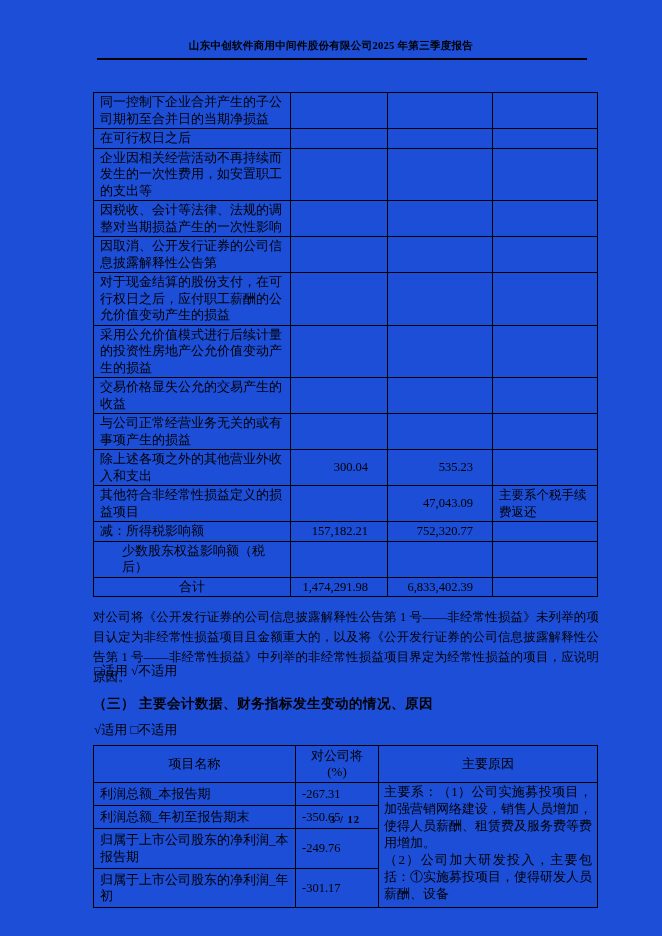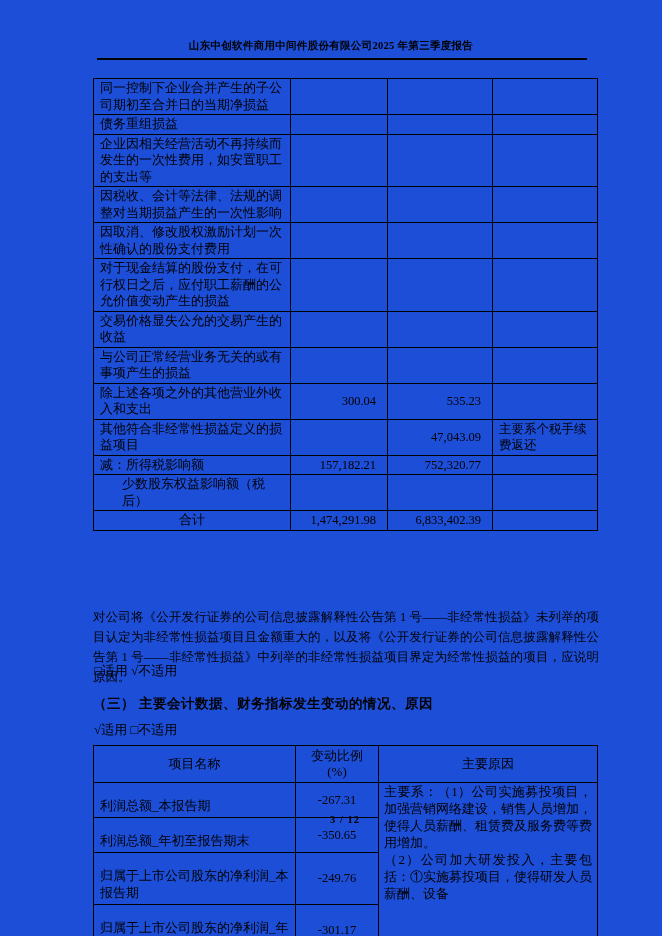--- a/index.html
+++ b/index.html
@@ -10,45 +10,45 @@
     overflow:hidden;
   }
   .doc-title {
     position:absolute; top:39px; left:0; width:662px; text-align:center;
     font-weight:bold; font-size:10.5px; letter-spacing:0.3px;
   }
   .doc-rule { position:absolute; top:58px; left:97px; width:490px; border-top:2px solid #000; }
 
   table { border-collapse:collapse; table-layout:fixed; }
 
-  .t1 { position:absolute; left:93px; top:78px; width:504px;border-radius:13px; }
+  .t1 { position:absolute; left:93px; top:92px; width:504px;border-radius:13px; }
   .t1 td { border:1px solid #000; font-size:13px; line-height:16.5px; padding:1px 6px; vertical-align:middle; }
   .t1 td.lbl { text-align:left; }
-  .t1 td.num { text-align:right; padding-right:11px; font-size:12.5px; }
+  .t1 td.num { text-align:right; padding-right:19px; font-size:12.5px; }
   .t1 td.rem { text-align:left; font-size:12.5px; }
   .t1 tr.indent td.lbl { padding-left:28px; }
   .t1 tr.total td.lbl { text-align:center; }
 
   .explain {
     position:absolute; left:93px; top:607px; width:506px;
     font-size:12.5px; line-height:20px; text-align:justify;
   }
   .apply { position:absolute; left:94px; font-size:13px; }
   .apply1 { top:662px; }
   .sec-heading {
     position:absolute; left:93px; top:695px;
     font-size:13.5px; font-weight:bold; letter-spacing:0.5px;
   }
   .apply2 { top:721px; }
 
   .t2 { position:absolute; left:93px; top:745px; width:504px; }
   .t2 th, .t2 td { border:1px solid #000; font-size:13px; line-height:16.5px; padding:1.5px 6px; }
   .t2 th { text-align:center; font-weight:normal; }
-  .t2 td.item { text-align:left; padding-top:15px; padding-bottom:2.5px;margin-top:44px; }
-  .t2 td.ratio { text-align:center; padding-right:6px; font-size:12.5px; }
+  .t2 td.item { text-align:left; padding-top:3px; padding-bottom:2.5px;margin-top:44px; }
+  .t2 td.ratio { text-align:left; padding-right:6px; font-size:12.5px; }
   .t2 td.reason { vertical-align:top; font-size:13px; line-height:17px; padding:0 5px; text-align:justify; }
   .t2 td.reason p { margin:0; }
 
   .pgnum {
     position:absolute; left:93px; top:814px; width:504px; text-align:center;
     font-size:10.5px; font-weight:bold; letter-spacing:1px;
   }
 </style>
 </head>
 <body>
@@ -66,45 +66,51 @@
         <col style="width:105px">
     </colgroup>
     <tbody>
       <tr>
         <td class="lbl">同一控制下企业合并产生的子公司期初至合并日的当期净损益</td>
         <td class="num"></td>
         <td class="num"></td>
         <td class="rem"></td>
       </tr>
       <tr>
-        <td class="lbl">债务重组损益</td>
+        <td class="lbl">在可行权日之后</td>
         <td class="num"></td>
         <td class="num"></td>
         <td class="rem"></td>
       </tr>
       <tr>
         <td class="lbl">企业因相关经营活动不再持续而发生的一次性费用，如安置职工的支出等</td>
         <td class="num"></td>
         <td class="num"></td>
         <td class="rem"></td>
       </tr>
       <tr>
         <td class="lbl">因税收、会计等法律、法规的调整对当期损益产生的一次性影响</td>
         <td class="num"></td>
         <td class="num"></td>
         <td class="rem"></td>
       </tr>
       <tr>
-        <td class="lbl">因取消、修改股权激励计划一次性确认的股份支付费用</td>
+        <td class="lbl">因取消、公开发行证券的公司信息披露解释性公告第</td>
         <td class="num"></td>
         <td class="num"></td>
         <td class="rem"></td>
       </tr>
       <tr>
         <td class="lbl">对于现金结算的股份支付，在可行权日之后，应付职工薪酬的公允价值变动产生的损益</td>
+        <td class="num"></td>
+        <td class="num"></td>
+        <td class="rem"></td>
+      </tr>
+      <tr>
+        <td class="lbl">采用公允价值模式进行后续计量的投资性房地产公允价值变动产生的损益</td>
         <td class="num"></td>
         <td class="num"></td>
         <td class="rem"></td>
       </tr>
       <tr>
         <td class="lbl">交易价格显失公允的交易产生的收益</td>
         <td class="num"></td>
         <td class="num"></td>
         <td class="rem"></td>
       </tr>
@@ -155,21 +161,21 @@
 
   <table class="t2">
     <colgroup>
       <col style="width:202px">
         <col style="width:83px">
         <col style="width:219px">
     </colgroup>
     <tbody>
       <tr>
         <th>项目名称</th>
-        <th>变动比例(%)</th>
+        <th>对公司将(%)</th>
         <th>主要原因</th>
       </tr>
       <tr>
         <td class="item">利润总额_本报告期</td>
         <td class="ratio">-267.31</td>
         <td class="reason" rowspan="4">
           <p>主要系：（1）公司实施募投项目，加强营销网络建设，销售人员增加，使得人员薪酬、租赁费及服务费等费用增加。</p>
           <p>（2）公司加大研发投入，主要包括：①实施募投项目，使得研发人员薪酬、设备</p>
         </td>
       </tr>

